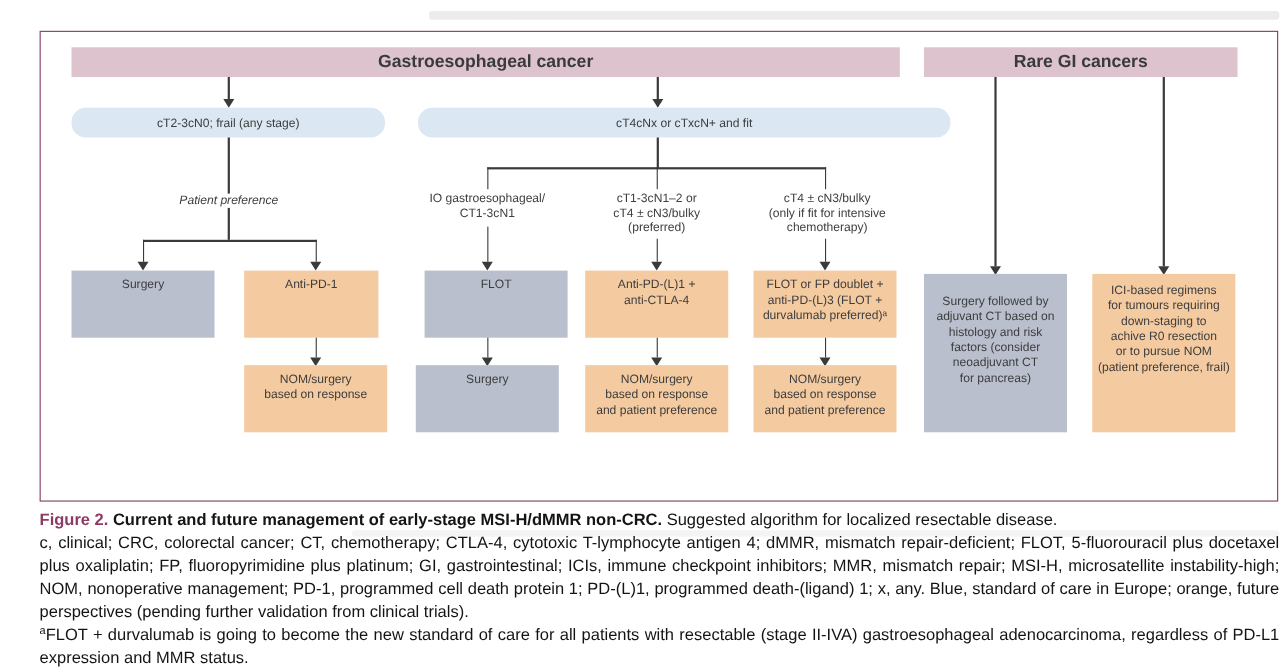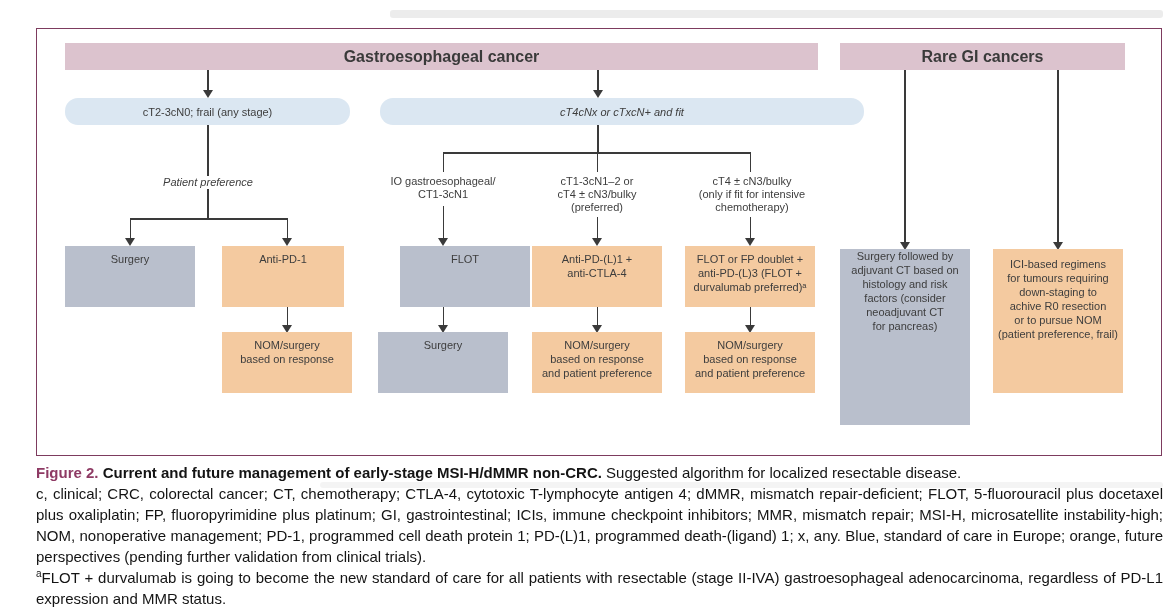--- a/index.html
+++ b/index.html
@@ -50,21 +50,21 @@
   </div>
 
   <div class="vline" style="left:207px;top:70px;height:20px;"></div>
   <div class="ahead" style="left:202.5px;top:90px;"></div>
   <div class="vline" style="left:597px;top:70px;height:20px;"></div>
   <div class="ahead" style="left:592.5px;top:90px;"></div>
 
   <div class="cond" style="left:65px;top:98px;width:285px;height:27px;">
     <span>cT2-3cN0; frail (any stage)</span>
   </div>
-  <div class="cond" style="left:380px;top:98px;width:484px;height:27px;font-style:italic;">
+  <div class="cond" style="left:380px;top:98px;width:484px;height:27px;">
     <span>cT4cNx or cTxcN+ and fit</span>
   </div>
 
   <div class="vline" style="left:207px;top:125px;height:93px;"></div>
   <div class="lbl" style="left:138px;top:176px;width:140px;font-style:italic;">Patient preference</div>
   <div class="hline" style="left:130px;top:218px;width:158px;"></div>
   <div class="vline" style="left:129.5px;top:218px;height:20px;"></div>
   <div class="ahead" style="left:125px;top:238px;"></div>
   <div class="vline" style="left:286.5px;top:218px;height:20px;"></div>
   <div class="ahead" style="left:282px;top:238px;"></div>
@@ -91,21 +91,21 @@
   <div class="vline" style="left:749.5px;top:217px;height:21px;"></div>
   <div class="ahead" style="left:745px;top:238px;"></div>
 
   <div class="vline" style="left:904px;top:70px;height:172px;"></div>
   <div class="ahead" style="left:900px;top:242px;"></div>
   <div class="vline" style="left:1057px;top:70px;height:172px;"></div>
   <div class="ahead" style="left:1053px;top:242px;"></div>
 
   <div class="box gray" style="left:65px;top:246px;width:130px;height:61px;">Surgery</div>
   <div class="box orange" style="left:222px;top:246px;width:122px;height:61px;">Anti-PD-1</div>
-  <div class="box gray" style="left:400px;top:246px;width:130px;height:61px;">FLOT</div>
+  <div class="box gray" style="left:386px;top:246px;width:130px;height:61px;">FLOT</div>
   <div class="box orange" style="left:532px;top:246px;width:130px;height:61px;">Anti-PD-(L)1 +
 anti-CTLA-4</div>
   <div class="box orange" style="left:685px;top:246px;width:130px;height:61px;">FLOT or FP doublet +
 anti-PD-(L)3 (FLOT +
 durvalumab preferred)ᵃ</div>
 
   <div class="vline" style="left:286.5px;top:307px;height:18px;"></div>
   <div class="ahead" style="left:282px;top:325px;"></div>
   <div class="vline" style="left:442.5px;top:307px;height:18px;"></div>
   <div class="ahead" style="left:438px;top:325px;"></div>
@@ -117,21 +117,21 @@
   <div class="box orange" style="left:222px;top:332px;width:130px;height:61px;">NOM/surgery
 based on response</div>
   <div class="box gray" style="left:378px;top:332px;width:130px;height:61px;">Surgery</div>
   <div class="box orange" style="left:532px;top:332px;width:130px;height:61px;">NOM/surgery
 based on response
 and patient preference</div>
   <div class="box orange" style="left:685px;top:332px;width:130px;height:61px;">NOM/surgery
 based on response
 and patient preference</div>
 
-  <div class="box gray" style="left:840px;top:249px;width:130px;height:176px;padding-top:0;">Surgery followed by
+  <div class="box gray" style="left:840px;top:249px;width:130px;height:144px;padding-top:18px;">Surgery followed by
 adjuvant CT based on
 histology and risk
 factors (consider
 neoadjuvant CT
 for pancreas)</div>
   <div class="box orange" style="left:993px;top:249px;width:130px;height:144px;padding-top:8px;">ICI-based regimens
 for tumours requiring
 down-staging to
 achive R0 resection
 or to pursue NOM

